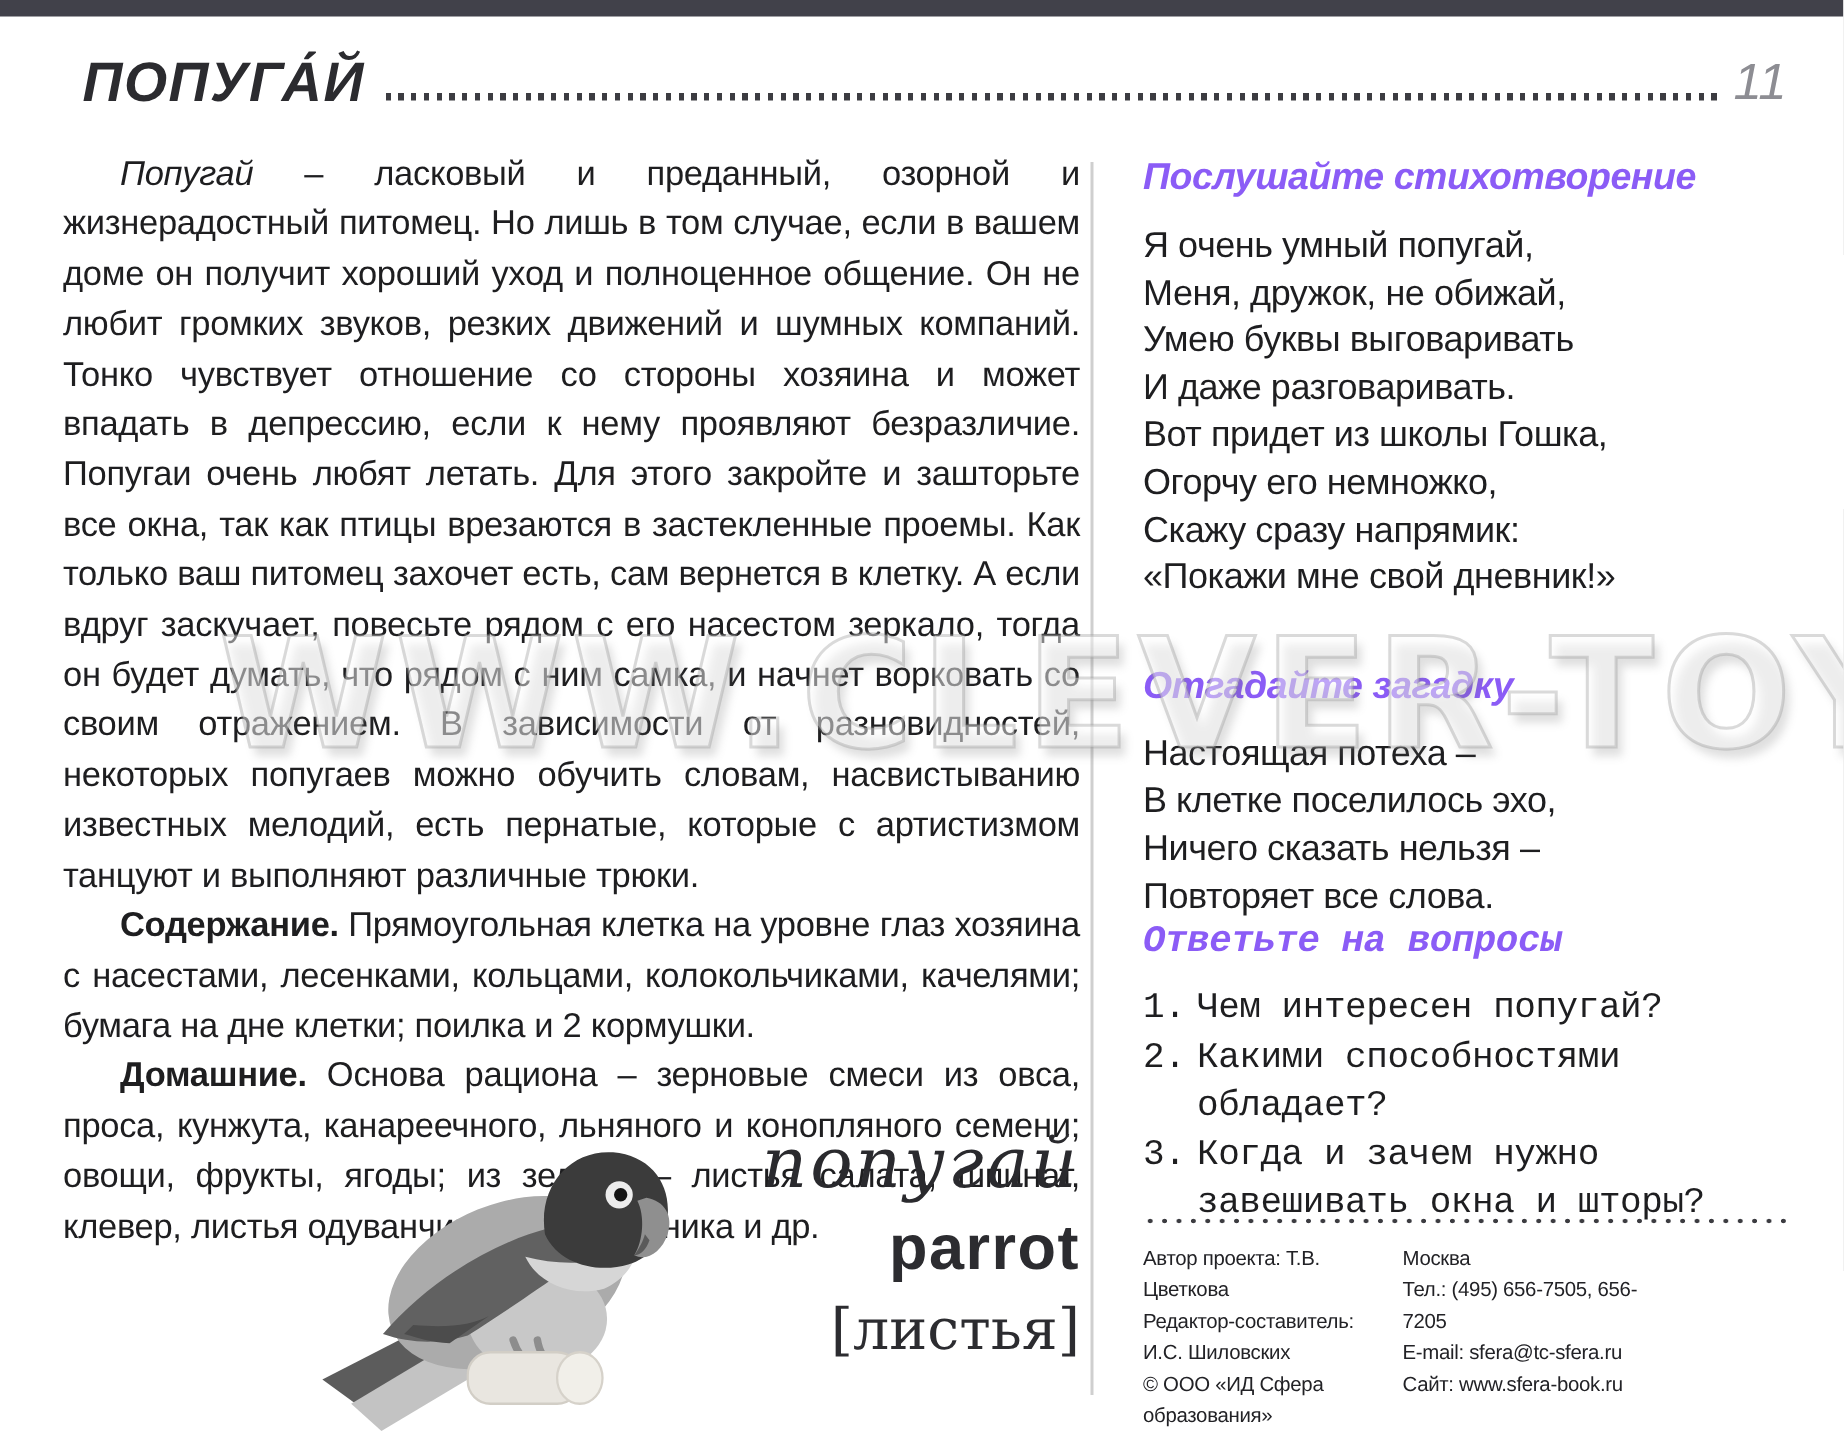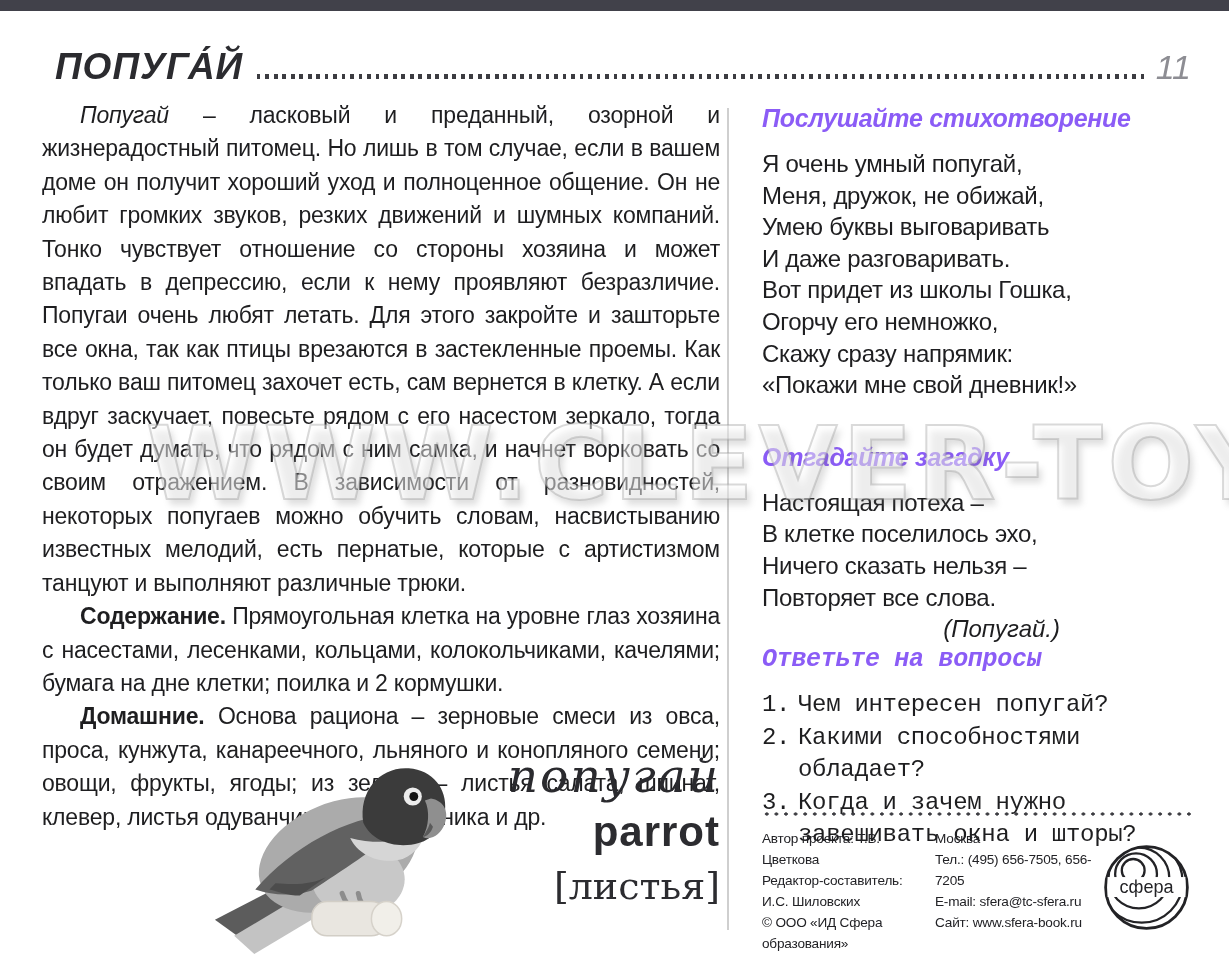--- a/index.html
+++ b/index.html
@@ -4,21 +4,21 @@
 <style>
   html,body{margin:0;padding:0;background:#e8e8e8;}
   #page{
     position:relative;width:1229px;height:960px;background:#ffffff;
     font-family:"Liberation Sans",sans-serif;color:#1e1e20;overflow:hidden;
     margin:0 auto;
   }
   .scan-edge-top{position:absolute;top:0;left:0;width:100%;height:11px;background:#41414a;}
 
   
-  .header{position:absolute;top:36px;left:55px;right:38px;display:flex;align-items:flex-end;margin-top:12px;}
+  .header{position:absolute;top:36px;left:55px;right:38px;display:flex;align-items:flex-end;}
   .page-title{font-style:italic;font-weight:bold;font-size:37px;letter-spacing:1px;color:#2b2b2f;white-space:nowrap;line-height:1;}
   .leader{flex:1;height:5px;margin:0 10px 6px 14px;
     background-image:repeating-linear-gradient(90deg,#3c3c41 0 3.5px,transparent 3.5px 8.5px);}
   .page-number{font-style:italic;font-weight:normal;font-size:34px;color:#8d8d93;line-height:1;padding-bottom:1px;}
 
   
   .col-left{position:absolute;left:42px;top:99px;width:678px;}
   .col-left p{margin:0;font-size:23px;line-height:33.4px;text-align:justify;text-indent:38px;letter-spacing:-0.2px;}
   .col-left p .lead-b{font-weight:bold;}
   .col-left p .lead-i{font-style:italic;}
@@ -134,21 +134,20 @@
       <div class="poem-line">Скажу сразу напрямик:</div>
       <div class="poem-line">«Покажи мне свой дневник!»</div>
     </div>
 
     <div class="sec-riddle">
       <h3 class="sec-heading">Отгадайте загадку</h3>
       <div class="riddle-line">Настоящая потеха –</div>
       <div class="riddle-line">В клетке поселилось эхо,</div>
       <div class="riddle-line">Ничего сказать нельзя –</div>
       <div class="riddle-line">Повторяет все слова.</div>
-      <div class="riddle-answer">(Попугай.)</div>
     </div>
 
     <div class="sec-questions">
       <h3 class="sec-heading">Ответьте на вопросы</h3>
       <div class="q-item">
         <span class="q-num">1.</span>
         <span class="q-text">Чем интересен попугай?</span>
       </div>
       <div class="q-item">
         <span class="q-num">2.</span>
@@ -171,35 +170,17 @@
         <div>И.С. Шиловских</div>
         <div>© ООО «ИД Сфера образования»</div>
       </div>
       <div class="pub-col right">
         <div>Москва</div>
         <div>Тел.: (495) 656-7505, 656-7205</div>
         <div>E-mail: sfera@tc-sfera.ru</div>
         <div>Сайт: www.sfera-book.ru</div>
       </div>
     </div>
-    <div class="pub-logo">
-      <svg viewBox="0 0 100 100" width="95" height="95">
-        <defs>
-            <clipPath id="lc">
-              <circle cx="50" cy="50" r="43"></circle>
-            </clipPath>
-          </defs>
-        <circle cx="50" cy="50" r="43" fill="none" stroke="#232326" stroke-width="3"></circle>
-        <g clip-path="url(#lc)" fill="none" stroke="#232326" stroke-width="2.4">
-          <circle cx="36" cy="32" r="12"></circle>
-          <circle cx="39" cy="36" r="22"></circle>
-          <circle cx="42" cy="40" r="32"></circle>
-          <circle cx="45" cy="44" r="43"></circle>
-        </g>
-        <rect x="9" y="39" width="82" height="21" fill="#ffffff"></rect>
-        <text x="50" y="56" text-anchor="middle" font-size="19" font-family="Liberation Sans, sans-serif" fill="#232326">сфера</text>
-      </svg>
-    </div>
   </div>
 
   <div class="watermark">WWW.CLEVER-TOY.RU</div>
 
 </div>
 
 </body></html>

